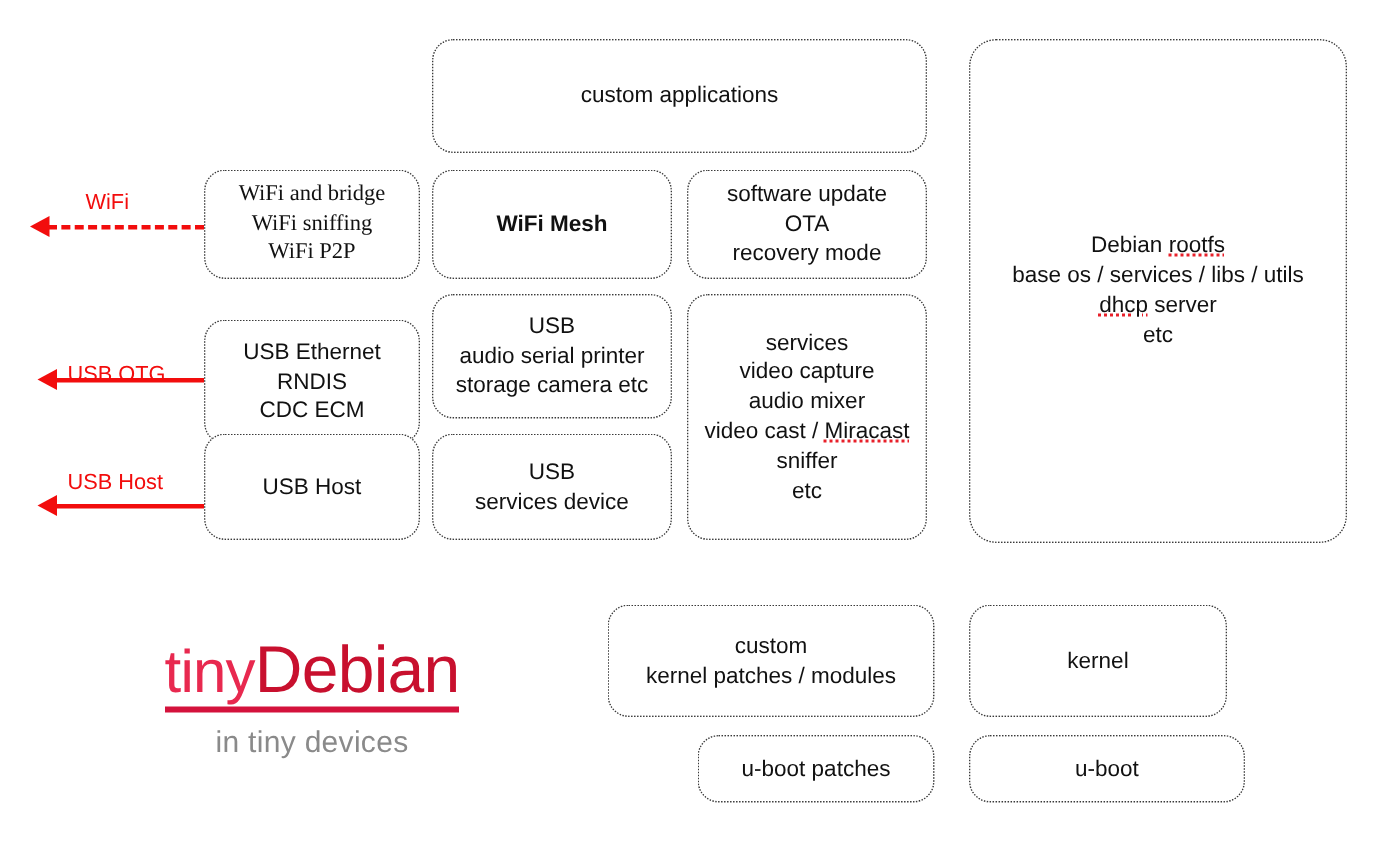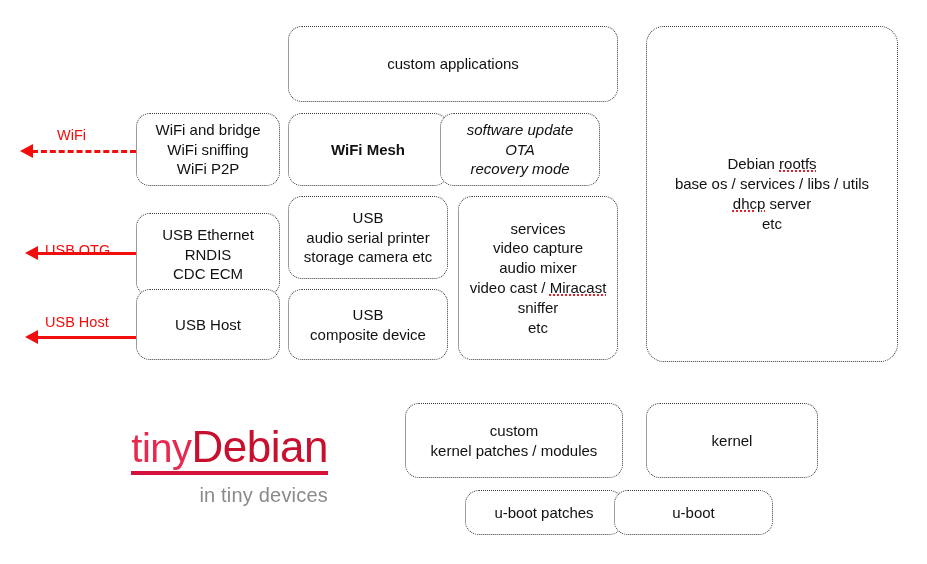--- a/index.html
+++ b/index.html
@@ -74,21 +74,21 @@
     border-bottom: 7px solid transparent;
     border-right: 13px solid #f20d0d;
   }
 
   
   #logo {
     position: absolute;
     left: 88px;
     top: 425px;
     width: 240px;
-    text-align: right;
+    text-align: center;
   }
   #logo .wordmark {
     display: inline-block;
     border-bottom: 4px solid #d4123c;
     padding-bottom: 2px;
     line-height: 1.0;
     white-space: nowrap;
   }
   #logo .tiny {
     font-size: 40px;
@@ -128,21 +128,21 @@
   <div class="arrow-group">
     <div class="arrow-label" style="left:45px; top:314px;">USB Host</div>
     <div class="arrow-head" style="left:25px; top:330px;"></div>
     <div class="arrow-line" style="left:37px; top:336px; width:99px;"></div>
   </div>
 
   <div class="box" style="left:288px; top:26px; width:330px; height:76px;">
     <span class="lines">custom applications</span>
   </div>
 
-  <div class="box" style="left:136px; top:113px; width:144px; height:73px;">
+  <div class="box" style="left:136px; top:113px; width:144px; height:73px;font-family:Liberation Serif, serif;">
     <span class="lines">
       <span class="line">WiFi and bridge</span>
       <span class="line">WiFi sniffing</span>
       <span class="line">WiFi P2P</span>
     </span>
   </div>
 
   <div class="box" style="left:136px; top:213px; width:144px; height:83px;">
     <span class="lines">
       <span class="line">USB Ethernet</span>
@@ -163,25 +163,25 @@
     <span class="lines">
       <span class="line">USB</span>
       <span class="line">audio serial printer</span>
       <span class="line">storage camera etc</span>
     </span>
   </div>
 
   <div class="box" style="left:288px; top:289px; width:160px; height:71px;">
     <span class="lines">
       <span class="line">USB</span>
-      <span class="line">composite device</span>
-    </span>
-  </div>
-
-  <div class="box" style="left:440px; top:113px; width:160px; height:73px;font-style:italic;">
+      <span class="line">services device</span>
+    </span>
+  </div>
+
+  <div class="box" style="left:458px; top:113px; width:160px; height:73px;">
     <span class="lines">
       <span class="line">software update</span>
       <span class="line">OTA</span>
       <span class="line">recovery mode</span>
     </span>
   </div>
 
   <div class="box" style="left:458px; top:196px; width:160px; height:164px;">
     <span class="lines">
       <span class="line">services</span>
@@ -210,21 +210,21 @@
   </div>
 
   <div class="box" style="left:465px; top:490px; width:158px; height:45px;">
     <span class="lines">u-boot patches</span>
   </div>
 
   <div class="box" style="left:646px; top:403px; width:172px; height:75px;">
     <span class="lines">kernel</span>
   </div>
 
-  <div class="box" style="left:614px; top:490px; width:159px; height:45px;">
+  <div class="box" style="left:646px; top:490px; width:184px; height:45px;">
     <span class="lines">u-boot</span>
   </div>
 
   <div id="logo">
     <span class="wordmark"><span class="tiny">tiny</span><span class="debian">Debian</span></span>
     <span class="tagline">in tiny devices</span>
   </div>
 
 </div>
 

